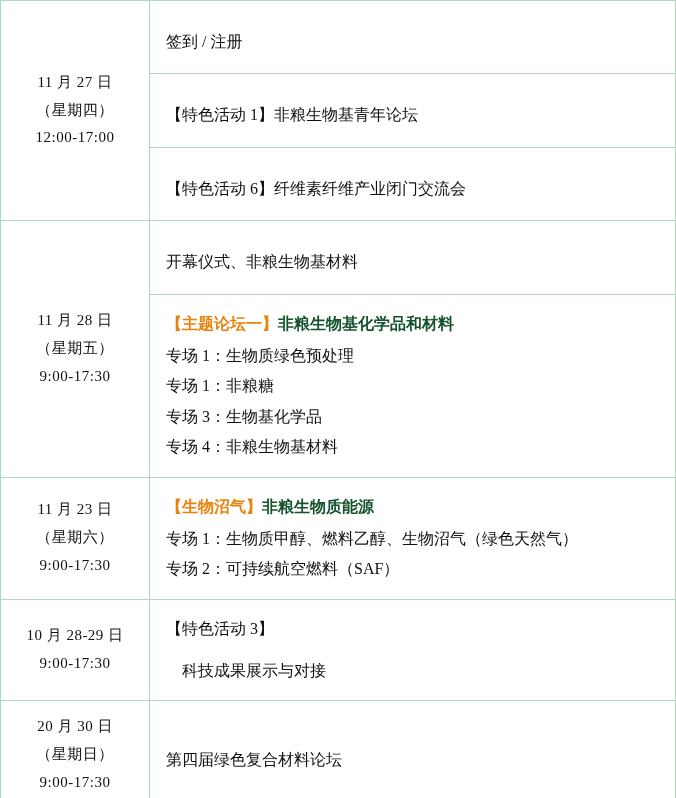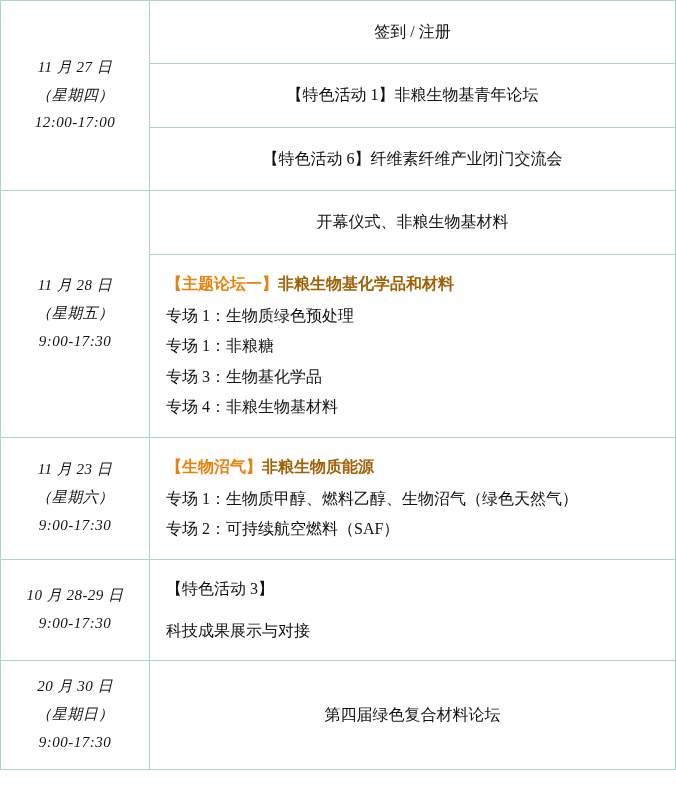--- a/index.html
+++ b/index.html
@@ -28,60 +28,59 @@
     width: 148px;
   }
   .date-cell {
     text-align: center;
     padding: 12px 4px;
     font-size: 15px;
     line-height: 1.85;
     letter-spacing: 0.5px;
     color: #111111;
     white-space: nowrap;
-    font-style: italic;
   }
   .date-cell .line {
     display: block;
   }
   .content-cell {
     padding: 14px 16px;
     font-size: 16px;
     line-height: 1.9;
     color: #111111;
   }
   .content-cell.single {
-    padding-top: 16px;
+    padding-top: 26px;
     padding-bottom: 16px;
-    text-align: center;
   }
   .row-line {
     display: block;
     white-space: nowrap;
   }
   .forum-title {
     display: block;
     font-weight: bold;
     color: #e8820c;
     margin-bottom: 2px;
     white-space: nowrap;
   }
   .forum-title .sub {
-    color: #a16207;
+    color: #14532d;
   }
   .session-line {
     display: block;
     white-space: nowrap;
   }
   .special-line {
     display: block;
     white-space: nowrap;
   }
   .special-line.second {
     margin-top: 12px;
+    margin-left: 16px;
   }
 </style>
 </head>
 <body>
 
 <table class="schedule-table">
   <tbody>
 
     <tr>
       <td class="col-date" rowspan="3">

